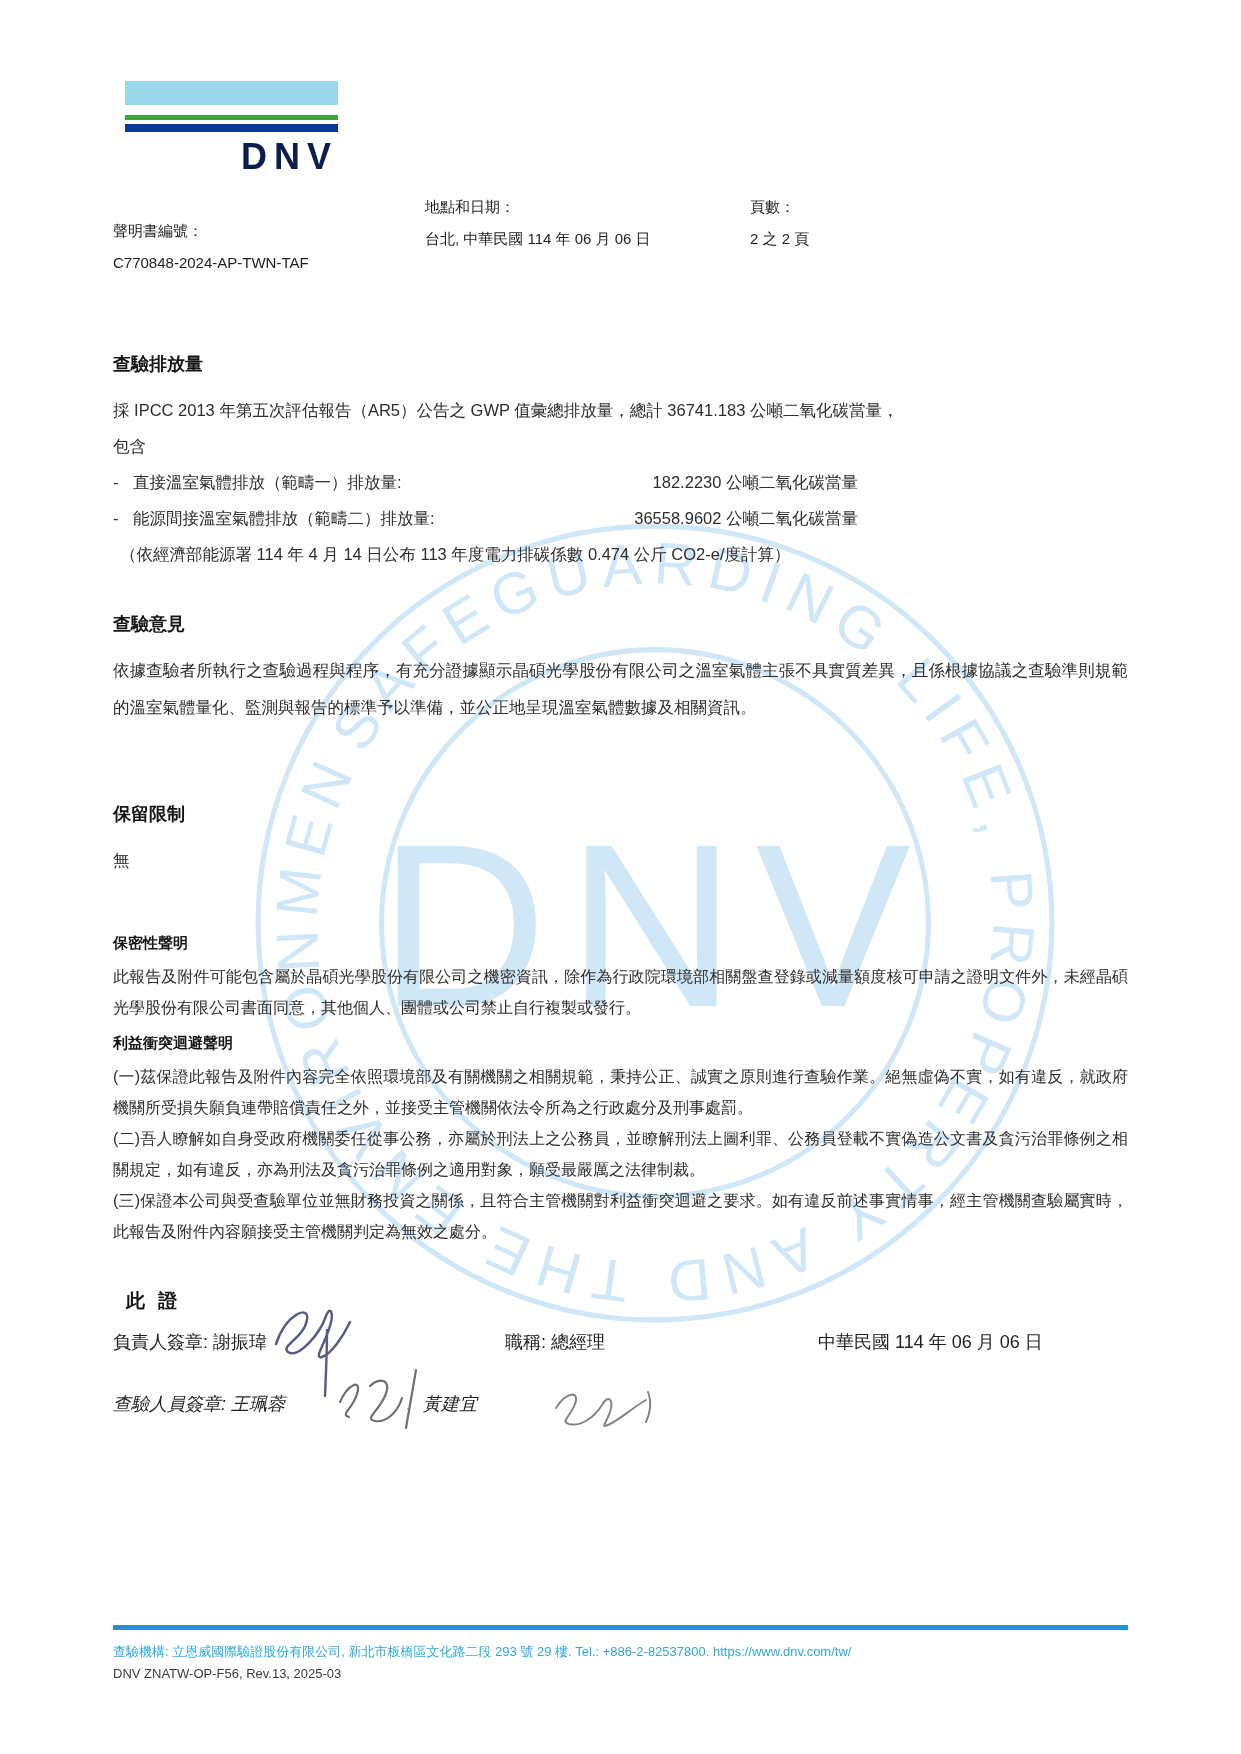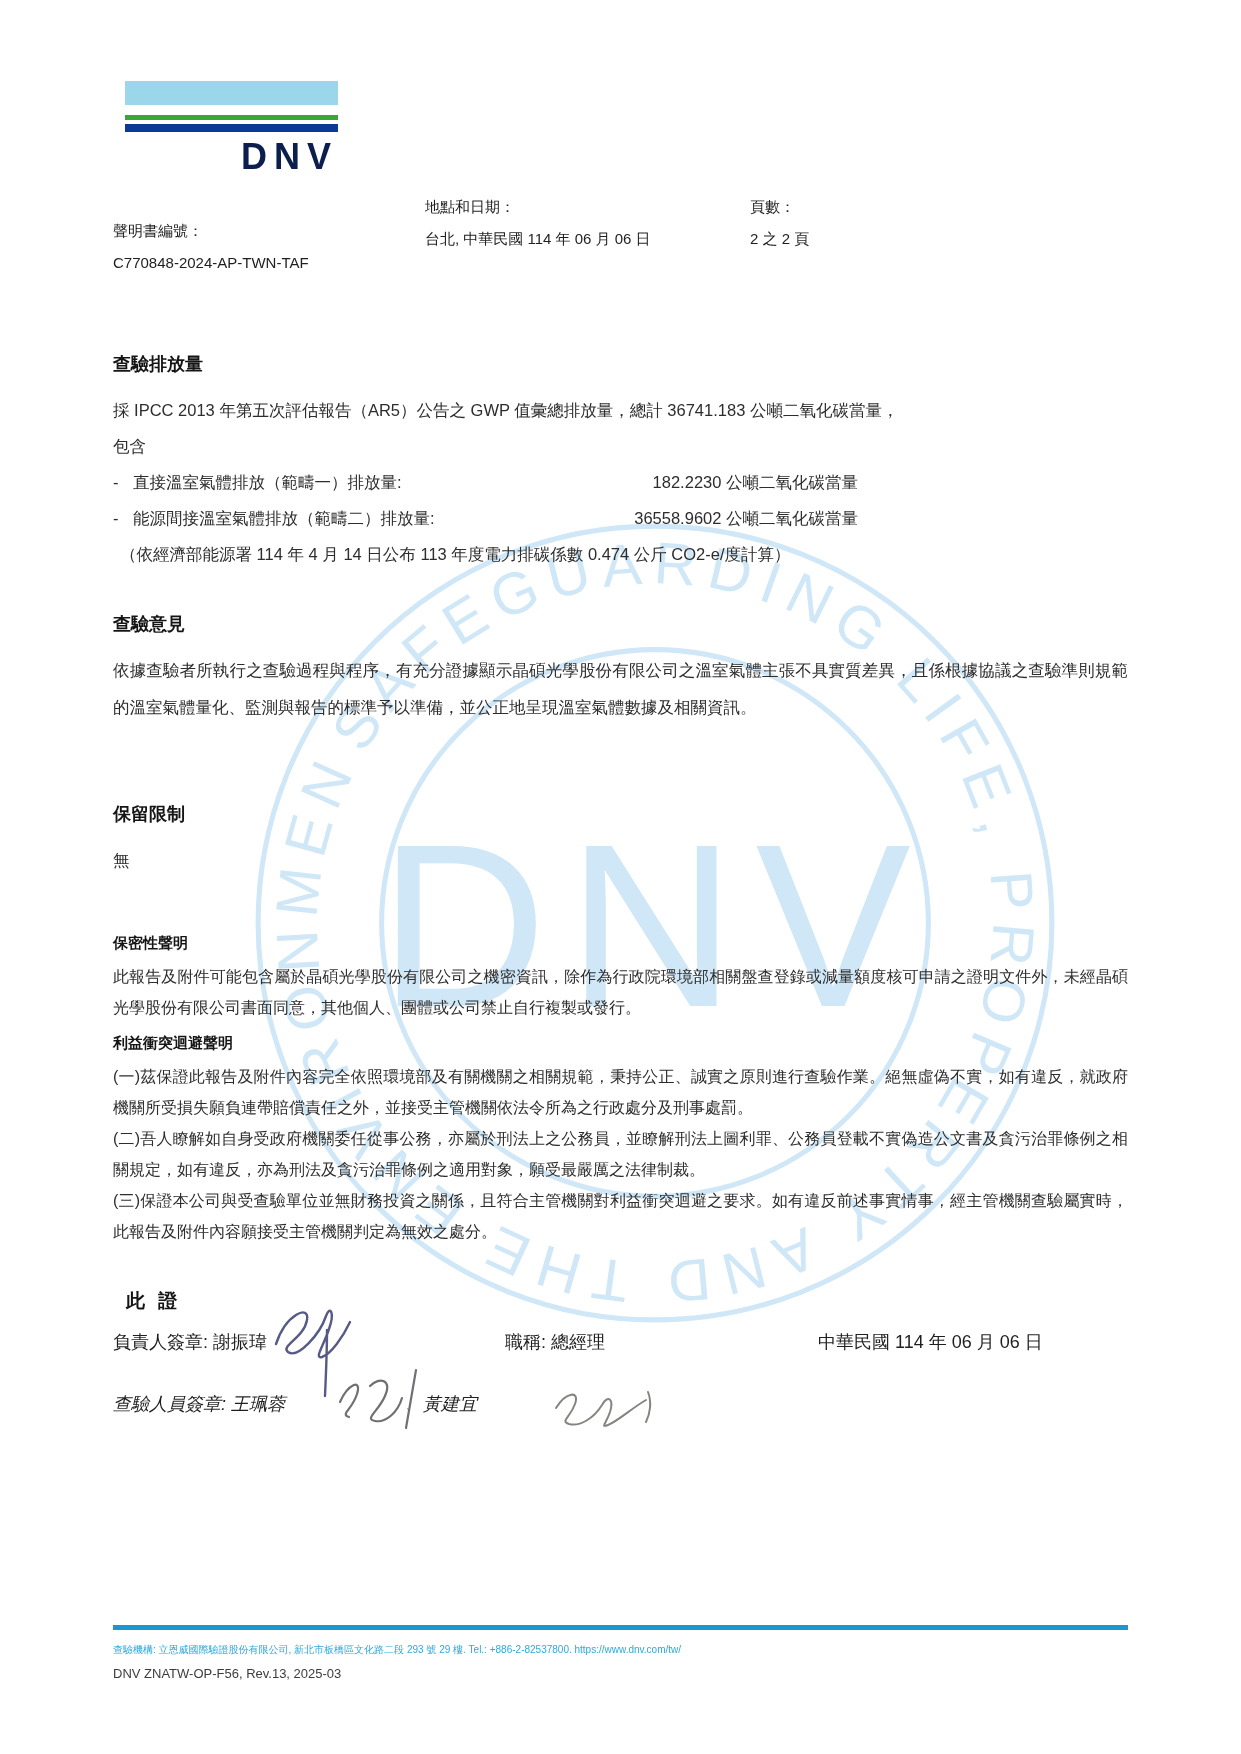--- a/index.html
+++ b/index.html
@@ -43,21 +43,21 @@
   .em-dash{width:20px;flex:none;}
   .em-label{width:440px;flex:none;}
   .em-value{width:285px;flex:none;text-align:right;}
   .em-note{margin:0;padding-left:7px;font-size:16.5px;line-height:36px;}
   
   .cert-heading{position:absolute;left:126px;top:1288px;font-size:19px;font-weight:600;letter-spacing:4px;color:#151515;}
   .cert-row{position:absolute;left:113px;font-size:18px;color:#1f1f1f;}
   .sig-svg{position:absolute;z-index:3;}
   
   .footer-rule{position:absolute;left:113px;top:1625px;width:1015px;height:5px;background:#1b96cf;}
-  .footer-l1{position:absolute;left:113px;top:1643px;font-size:10px;color:#2ea9dd;}
+  .footer-l1{position:absolute;left:113px;top:1643px;font-size:13px;color:#2ea9dd;}
   .footer-l2{position:absolute;left:113px;top:1666px;font-size:13px;color:#3c3c3c;}
 </style>
 </head>
 <body>
 
 <div class="page">
 
   <svg class="watermark" viewBox="0 0 800 800" aria-hidden="true">
     <defs>
       <path id="wm-ring-path" d="M112.5,234 A332,332 0 1 1 687.5,566 A332,332 0 1 1 112.5,234" fill="none"></path>

